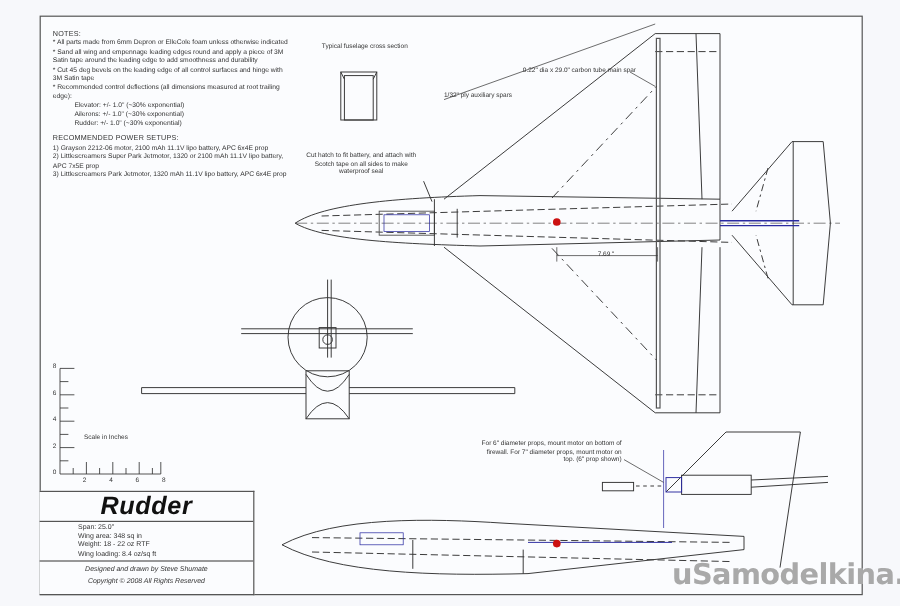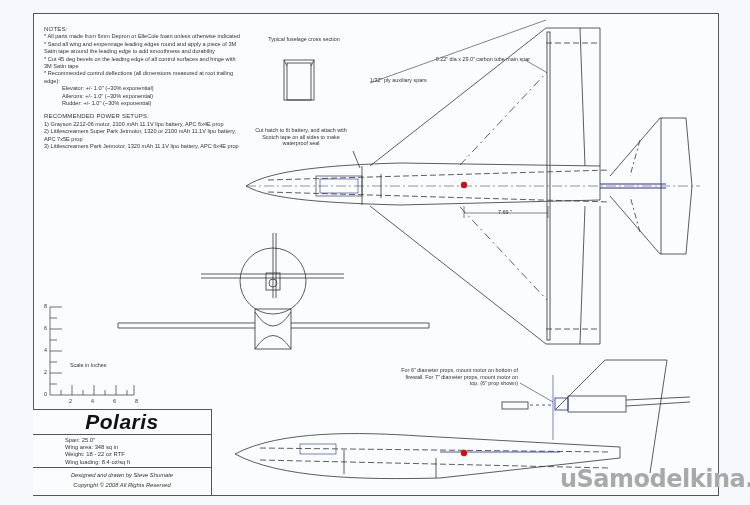--- a/index.html
+++ b/index.html
@@ -165,21 +165,21 @@
       <line x1="520" y1="383" x2="553" y2="402" stroke-width="0.6"></line>
       <line x1="440" y1="452" x2="560" y2="452" stroke="#2a2aa0" stroke-width="0.8"></line>
     </g>
   </g>
 
   <circle cx="464" cy="185" r="3.2" fill="#cc1111"></circle>
   <circle cx="464" cy="453" r="3.2" fill="#cc1111"></circle>
 </svg>
 
 <div class="title-block">
-  <div class="tb-name">Polaris</div>
+  <div class="tb-name">Rudder</div>
   <div class="tb-specs">
     <div>Span: 25.0"</div>
     <div>Wing area: 348 sq in</div>
     <div>Weight: 18 - 22 oz RTF</div>
     <div>Wing loading: 8.4 oz/sq ft</div>
   </div>
   <div class="tb-credit">
     <div>Designed and drawn by Steve Shumate</div>
     <div>Copyright © 2008   All Rights Reserved</div>
   </div>

